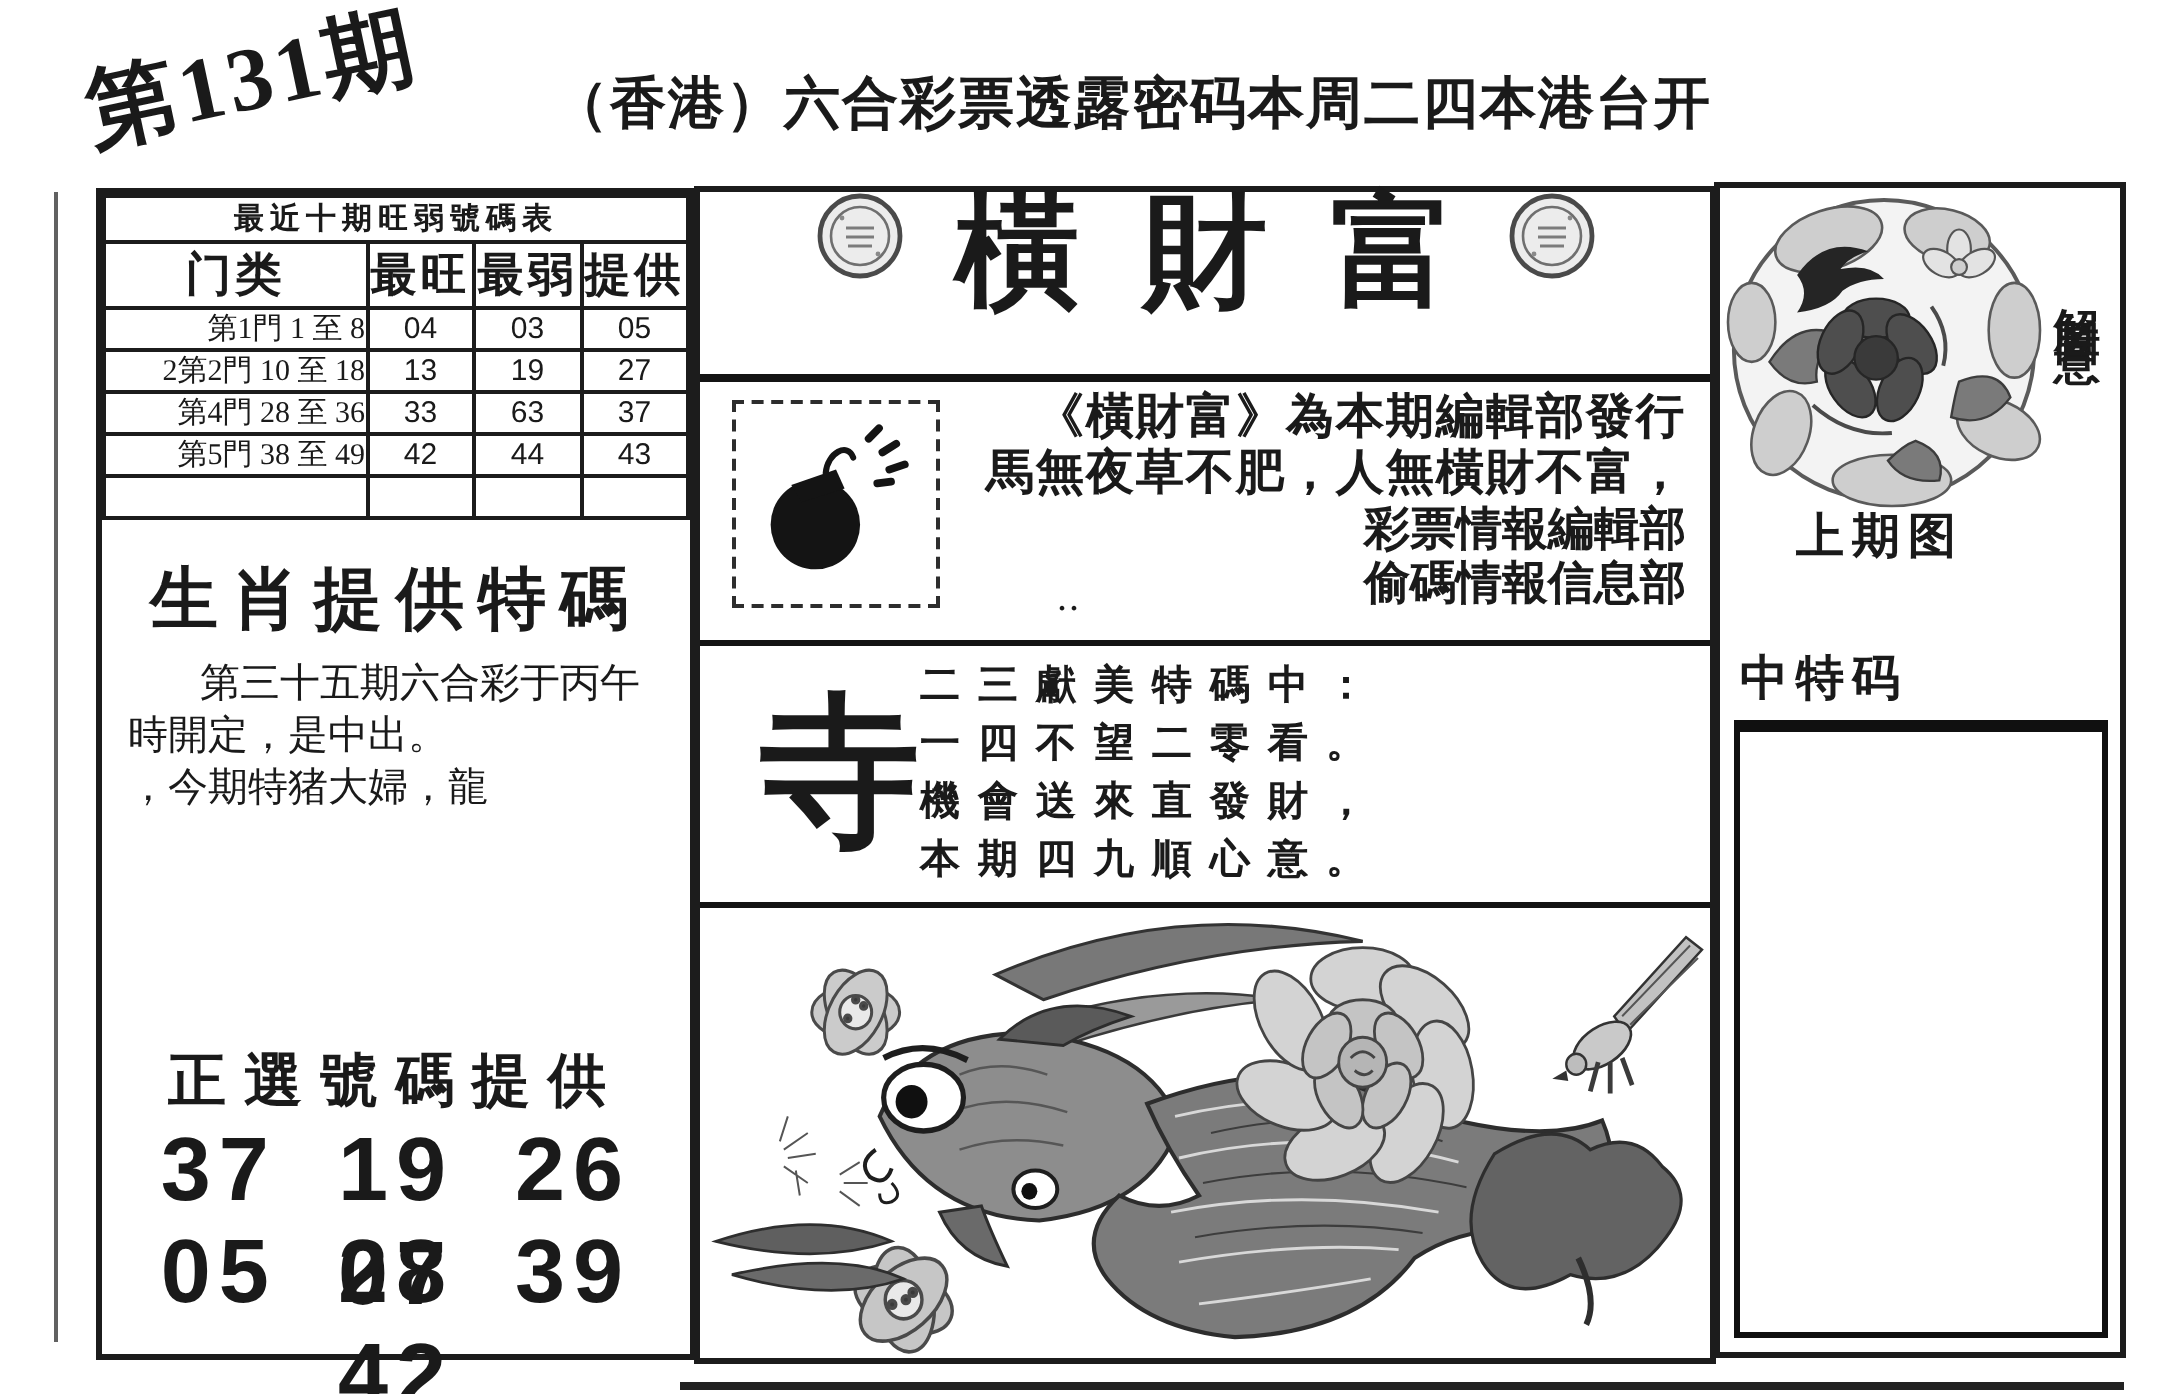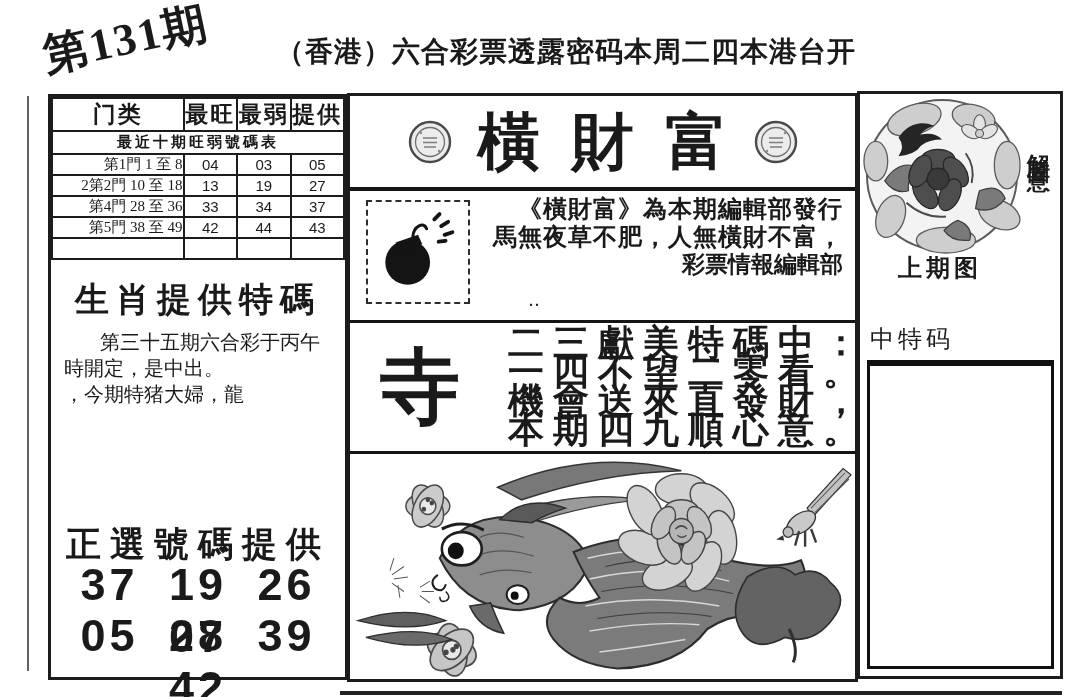--- a/index.html
+++ b/index.html
@@ -25,95 +25,95 @@
   .hc-table td { font-size:15px; height:21px; font-family:"Liberation Sans","DejaVu Sans",sans-serif; }
   .hc-table td.lbl { text-align:right; padding-left:5px; font-family:"Liberation Serif","DejaVu Serif",serif; }
   .c-men { width:45%; } .c-n { width:18.3%; }
 
   .zodiac-title { position:absolute; top:180px; left:0; width:100%; text-align:center;
                   font-size:34px; font-weight:700; letter-spacing:7px; }
   .zodiac-text { position:absolute; top:232px; left:13px; width:276px; font-size:20px; line-height:26px; }
   .zodiac-text .ind { padding-left:36px; }
 
   .picks-title { position:absolute; top:424px; left:0; width:100%; text-align:center;
-                 font-size:35px; font-weight:600; letter-spacing:9px; }
+                 font-size:29px; font-weight:600; letter-spacing:9px; }
   .picks-row { position:absolute; left:0; width:100%; text-align:center; font-size:45px; font-weight:700;
                font-family:"Liberation Sans","DejaVu Sans",sans-serif; letter-spacing:4px; word-spacing:14px; }
   .picks-row.r1 { top:462px; } .picks-row.r2 { top:513px; }
 
   
   .center-panel { position:absolute; left:347px; top:93px; width:511px; height:589px;
                   border:3px solid #1c1c1c; display:flex; flex-direction:column; }
-  .masthead-row { height:95px; border-bottom:4px solid #141414; display:flex; align-items:center; justify-content:center; gap:26px; }
+  .masthead-row { height:95px; border-bottom:4px solid #141414; display:flex; justify-content:center; gap:26px; }
   .masthead { font-size:62px; font-weight:900; letter-spacing:32px; margin-right:-32px; line-height:1; }
   .seal { width:44px; height:44px; flex:0 0 auto; }
 
   .intro-row { height:132px; border-bottom:3px solid #141414; position:relative; }
   .bomb-box { position:absolute; left:16px; top:9px; width:104px; height:104px; border:2px dashed #2d2d2d;
               display:flex; align-items:center; justify-content:center; }
   .intro-lines { position:absolute; right:12px; top:4px; text-align:right; font-weight:700; }
   .intro-lines .l { font-size:24px; line-height:28px; letter-spacing:1px;margin-left:44px; }
   .intro-lines .s { font-size:23px; line-height:27px; }
   .intro-dots { position:absolute; left:178px; top:98px; font-size:18px; letter-spacing:5px; }
 
   .poem-row { height:131px; border-bottom:3px solid #141414; display:flex; align-items:center; }
   .poem-char { font-size:80px; font-weight:900; margin-left:30px; line-height:1; }
-  .poem-lines { margin-left:48px; font-size:36px; font-weight:800; letter-spacing:9px; line-height:29px; white-space:nowrap; }
+  .poem-lines { font-size:20px; font-weight:800; letter-spacing:9px; line-height:29px; white-space:nowrap; }
 
   .art-row { flex:1 1 auto; position:relative; overflow:hidden; }
   .art-row svg { display:block; width:100%; height:100%; }
 
   
   .right-panel { position:absolute; left:857px; top:91px; width:206px; height:588px; border:3px solid #1c1c1c; }
   .medallion { position:absolute; left:3px; top:2px; width:158px; height:158px; }
   .decode-label { position:absolute; right:6px; top:42px; writing-mode:vertical-rl;
                   font-size:23px; font-weight:900; letter-spacing:7px; }
   .last-issue-label { position:absolute; left:38px; top:158px; font-size:24px; font-weight:600; letter-spacing:4px; }
-  .hit-label { position:absolute; left:10px; top:229px; font-size:24px; font-weight:400; letter-spacing:4px; }
+  .hit-label { position:absolute; left:10px; top:229px; font-size:24px; font-weight:700; letter-spacing:4px; }
   .result-box { position:absolute; left:7px; top:266px; width:187px; height:309px;
                 border:3px solid #101010; border-top-width:6px; background:#fff; }
 </style>
 </head>
 <body>
 
 <div class="sheet">
 
   <div class="issue">第131期</div>
   <div class="main-title">（香港）六合彩票透露密码本周二四本港台开</div>
   <div class="edge-left"></div>
   <div class="edge-bottom"></div>
 
   <div class="left-panel">
     <table class="hc-table">
       <tbody>
           <tr>
+        <td class="hc-title" colspan="4">最近十期旺弱號碼表</td>
+      </tr>
+      <tr>
         <th class="c-men">门类</th>
         <th class="c-n">最旺</th>
         <th class="c-n">最弱</th>
         <th class="c-n">提供</th>
       </tr>
       <tr>
-        <td class="hc-title" colspan="4">最近十期旺弱號碼表</td>
-      </tr>
-      <tr>
         <td class="lbl">第1門 1 至 8</td>
         <td>04</td>
         <td>03</td>
         <td>05</td>
       </tr>
       <tr>
         <td class="lbl">2第2門 10 至 18</td>
         <td>13</td>
         <td>19</td>
         <td>27</td>
       </tr>
       <tr>
         <td class="lbl">第4門 28 至 36</td>
         <td>33</td>
-        <td>34</td>
+        <td>63</td>
         <td>37</td>
       </tr>
       <tr>
         <td class="lbl">第5門 38 至 49</td>
         <td>42</td>
         <td>44</td>
         <td>43</td>
       </tr>
       <tr>
         <td class="lbl"></td>
@@ -167,20 +167,21 @@
             <line x1="77" y1="20" x2="85" y2="15"></line>
             <line x1="81" y1="30" x2="90" y2="27"></line>
             <line x1="74" y1="38" x2="82" y2="37"></line>
           </g>
         </svg>
       </div>
       <div class="intro-lines">
         <div class="l">《橫財富》為本期編輯部發行</div>
         <div class="l">馬無夜草不肥，人無橫財不富，</div>
         <div class="s">彩票情報編輯部</div>
+        <div class="s">偷碼情報信息部</div>
       </div>
       <div class="intro-dots">‥</div>
     </div>
 
     <div class="poem-row">
       <div class="poem-char">寺</div>
       <div class="poem-lines">
         <div>二三獻美特碼中：</div>
         <div>一四不望二零看。</div>
         <div>機會送來直發財，</div>

